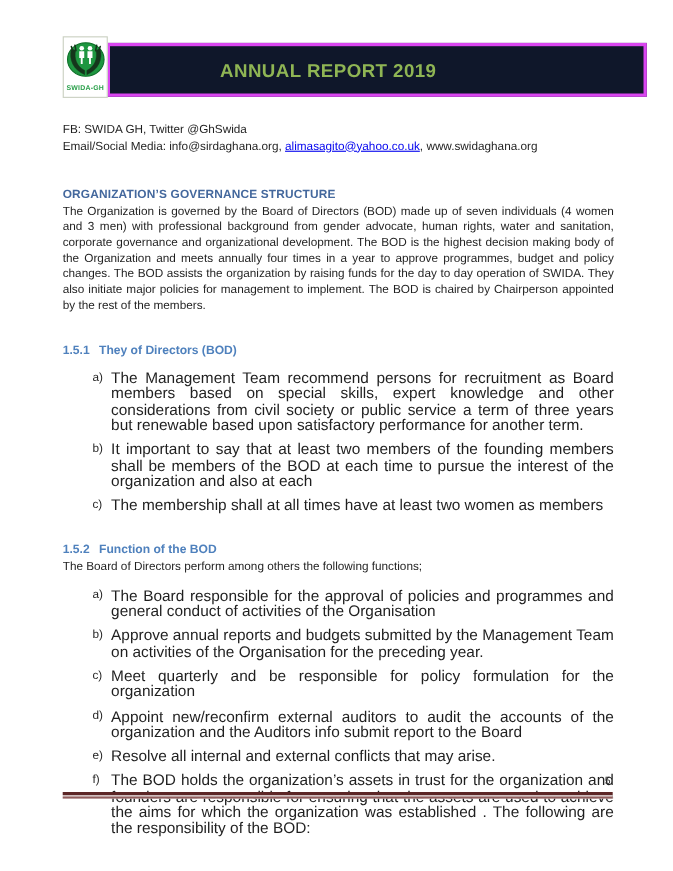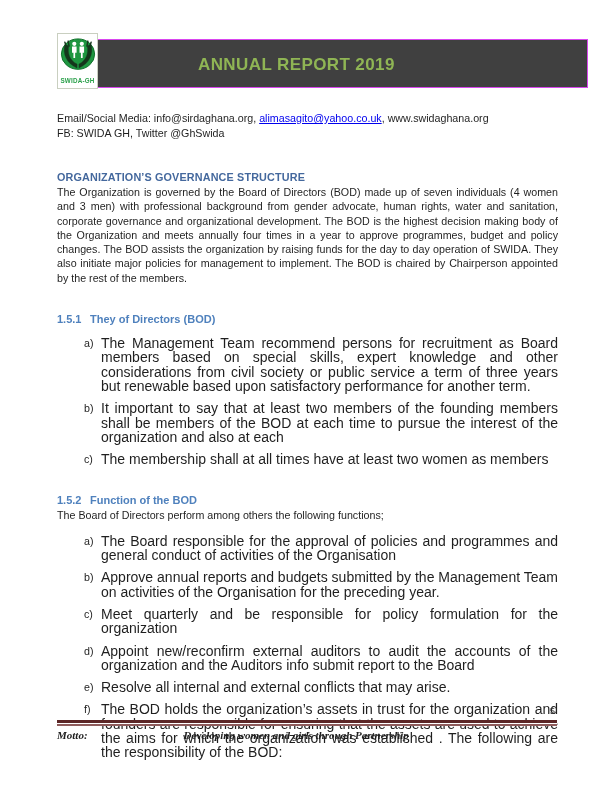--- a/index.html
+++ b/index.html
@@ -9,22 +9,22 @@
     background: #ffffff;
     font-family: "Liberation Sans", sans-serif;
     color: #1f1f1f;
     overflow: hidden;
   }
 
   
   .header { position: absolute; top: 33px; left: 57px; width: 531px; height: 56px; }
   .banner {
     position: absolute; left: 40px; right: 0; top: 6px; bottom: 1px;
-    background: #404040;
-    border: 1px solid #d946ef;
+    background: #0f172a;
+    border: 3px solid #d946ef;
   }
   .banner-title {
     position: absolute; left: 100px; top: 50%;
     transform: translateY(-46%);
     font-size: 17px; font-weight: bold; letter-spacing: 0.4px;
     color: #8fb554;
     white-space: nowrap;
   }
   .logo-box {
     position: absolute; left: 0; top: 0; width: 41px; height: 56px;
@@ -117,22 +117,22 @@
             <line x1="32" y1="13" x2="33.8" y2="7.5"></line>
             <line x1="29.4" y1="11.5" x2="30.4" y2="6.3"></line>
           </g>
         </g>
       </svg>
       <div class="logo-label">SWIDA-GH</div>
     </div>
   </div>
 
   <div class="contact">
+    <div>FB: SWIDA GH, Twitter @GhSwida</div>
     <div><span>Email/Social Media: info@sirdaghana.org, </span><a href="#">alimasagito@yahoo.co.uk</a><span>, www.swidaghana.org</span></div>
-    <div>FB: SWIDA GH, Twitter @GhSwida</div>
   </div>
 
   <div class="content">
 
     <div class="gov-heading">ORGANIZATION’S GOVERNANCE STRUCTURE</div>
     <p class="para">The Organization is governed by the Board of Directors (BOD) made up of seven individuals (4 women and 3 men) with professional background from gender advocate, human rights, water and sanitation, corporate governance and organizational development. The BOD is the highest decision making body of the Organization and meets annually four times in a year to approve programmes, budget and policy changes. The BOD assists the organization by raising funds for the day to day operation of SWIDA.  They also initiate major policies for management to implement. The BOD is chaired by Chairperson appointed by the rest of the members.</p>
 
     <div class="subheading">
       <span class="num">1.5.1</span>
       <span>They of Directors (BOD)</span>
@@ -183,18 +183,14 @@
       <div class="list-item">
         <span class="marker">f)</span>
         <div class="item-text">The BOD holds the organization’s assets in trust for the organization and founders are responsible for ensuring that the assets are used to achieve the aims for which the organization was established . The following are the responsibility of the BOD:</div>
       </div>
     </div>
 
   </div>
 
   <div class="page-number">5</div>
   <div class="footer-rule"></div>
-  <div class="motto-line">
-    <span>Motto:</span>
-    <span class="motto-text">Developing women and girls through Partnership</span>
-  </div>
 
 </div>
 
 </body></html>

